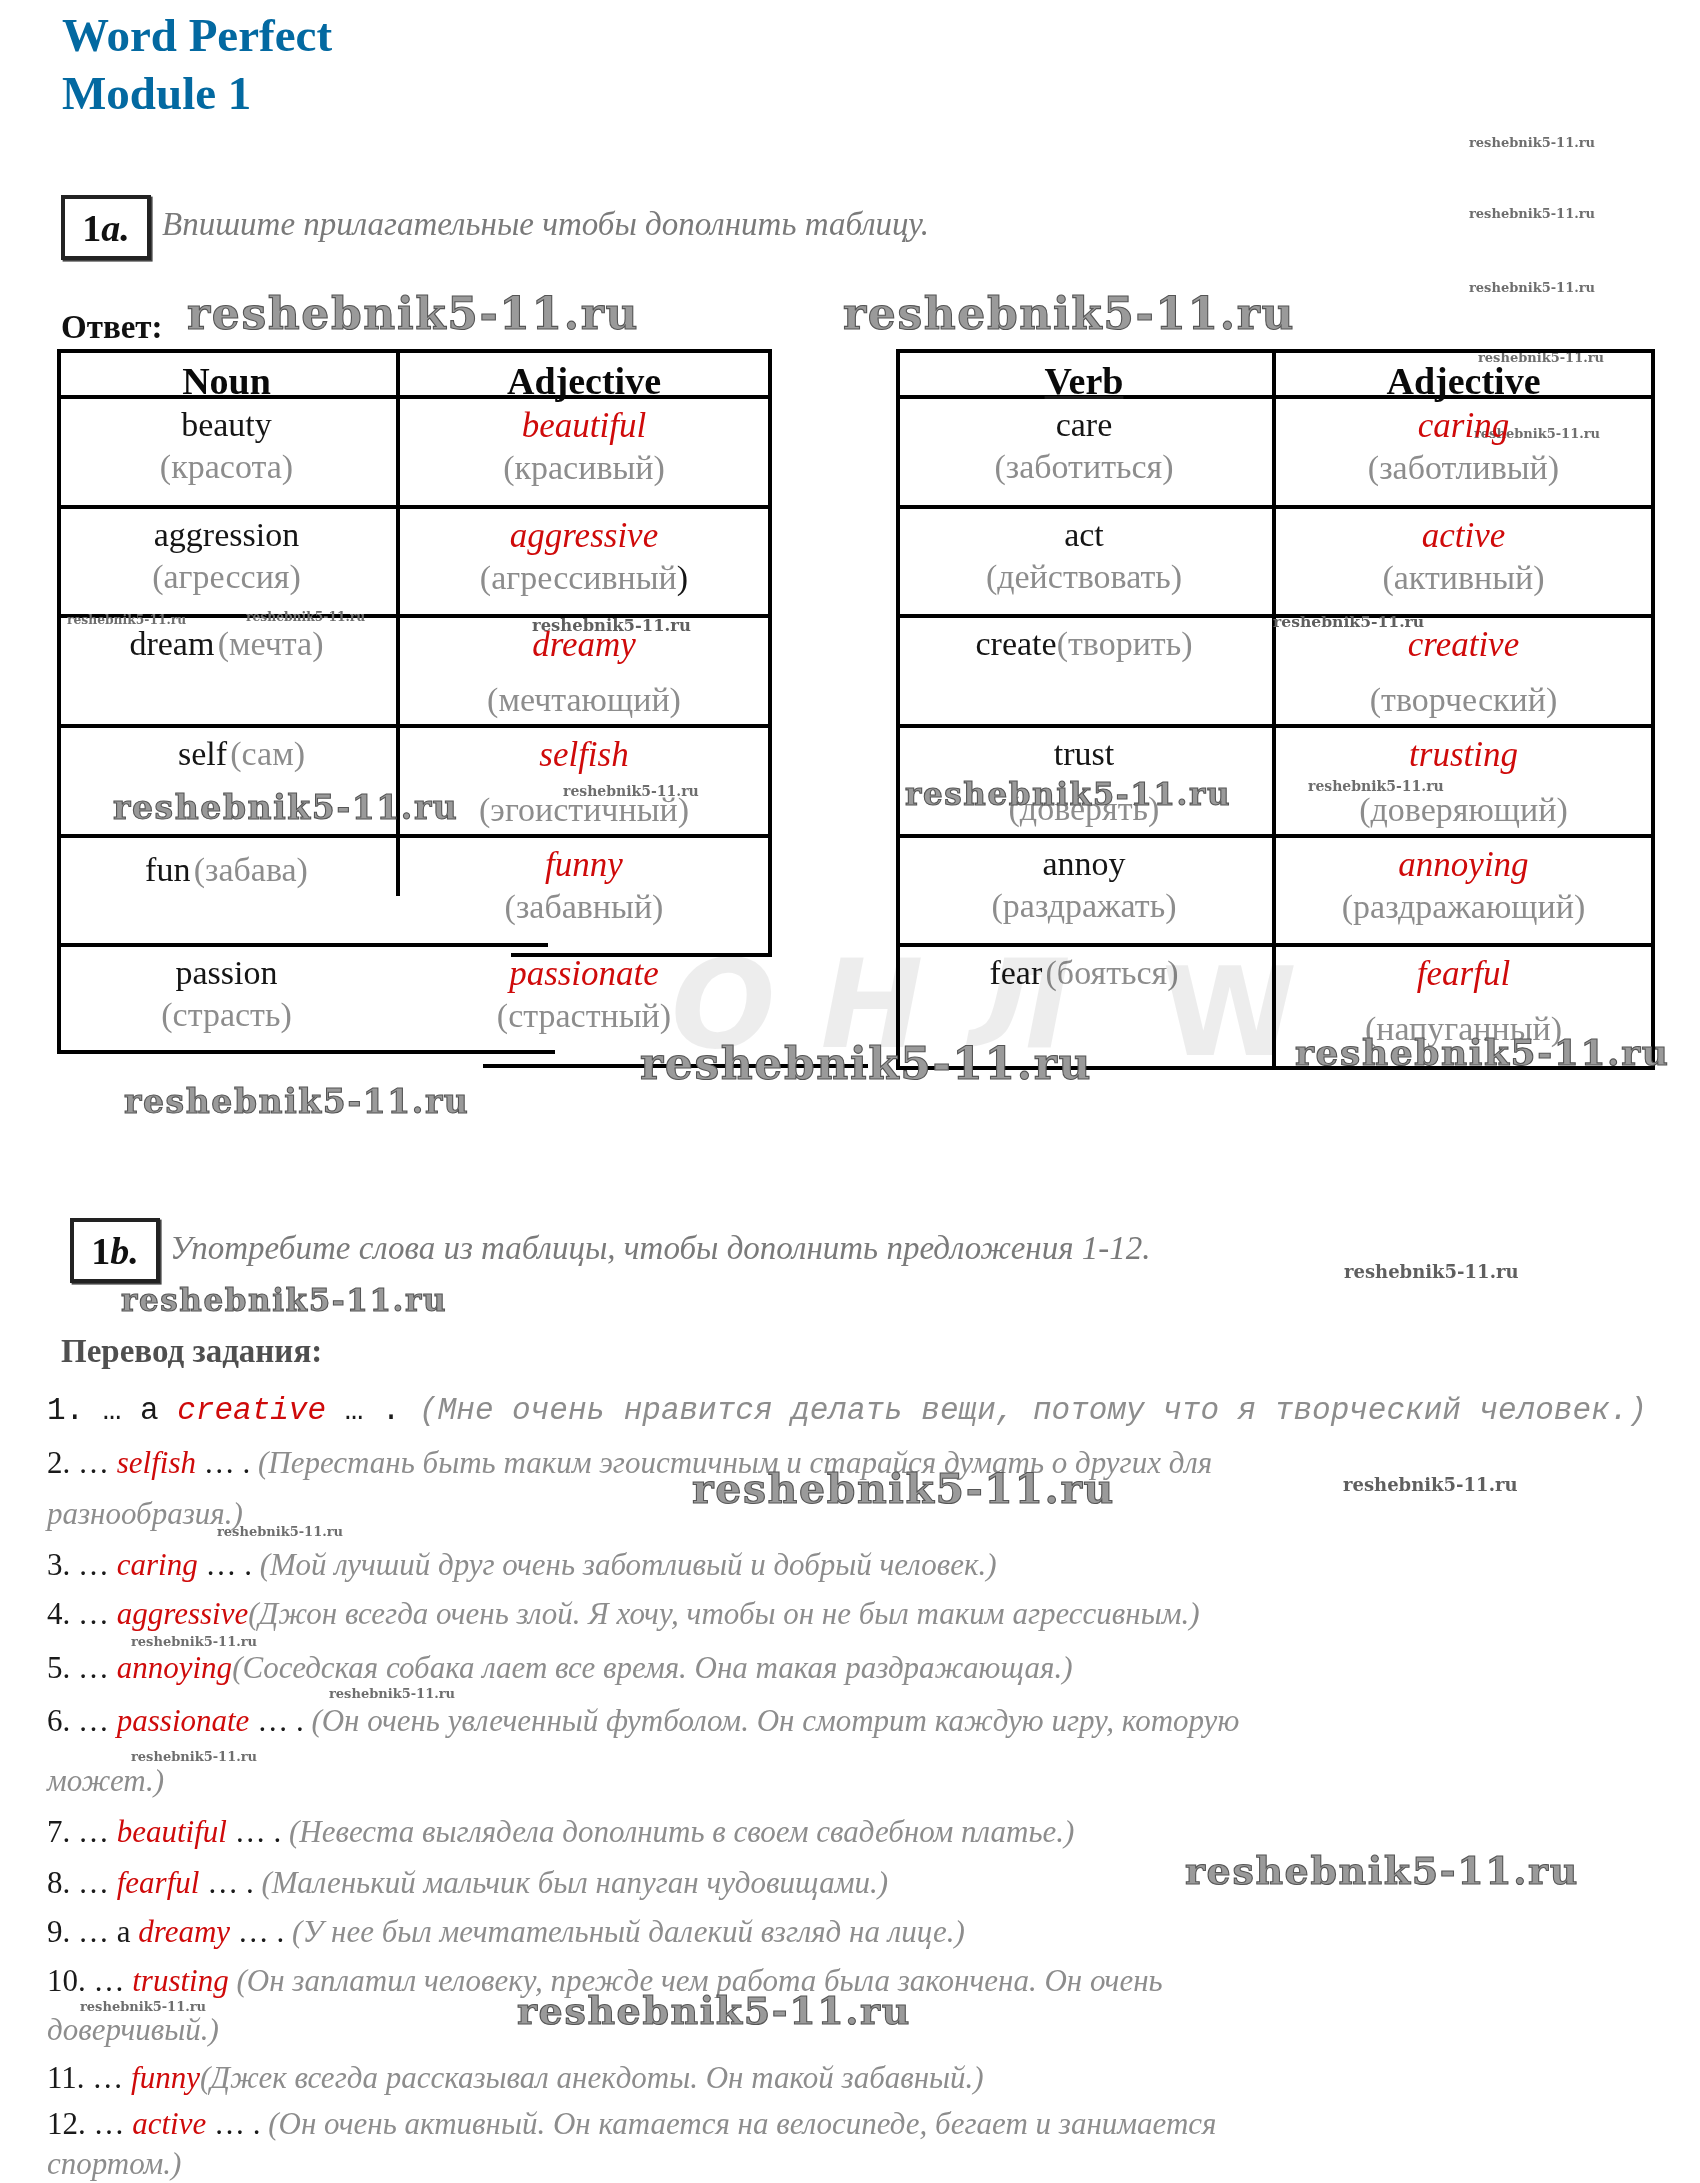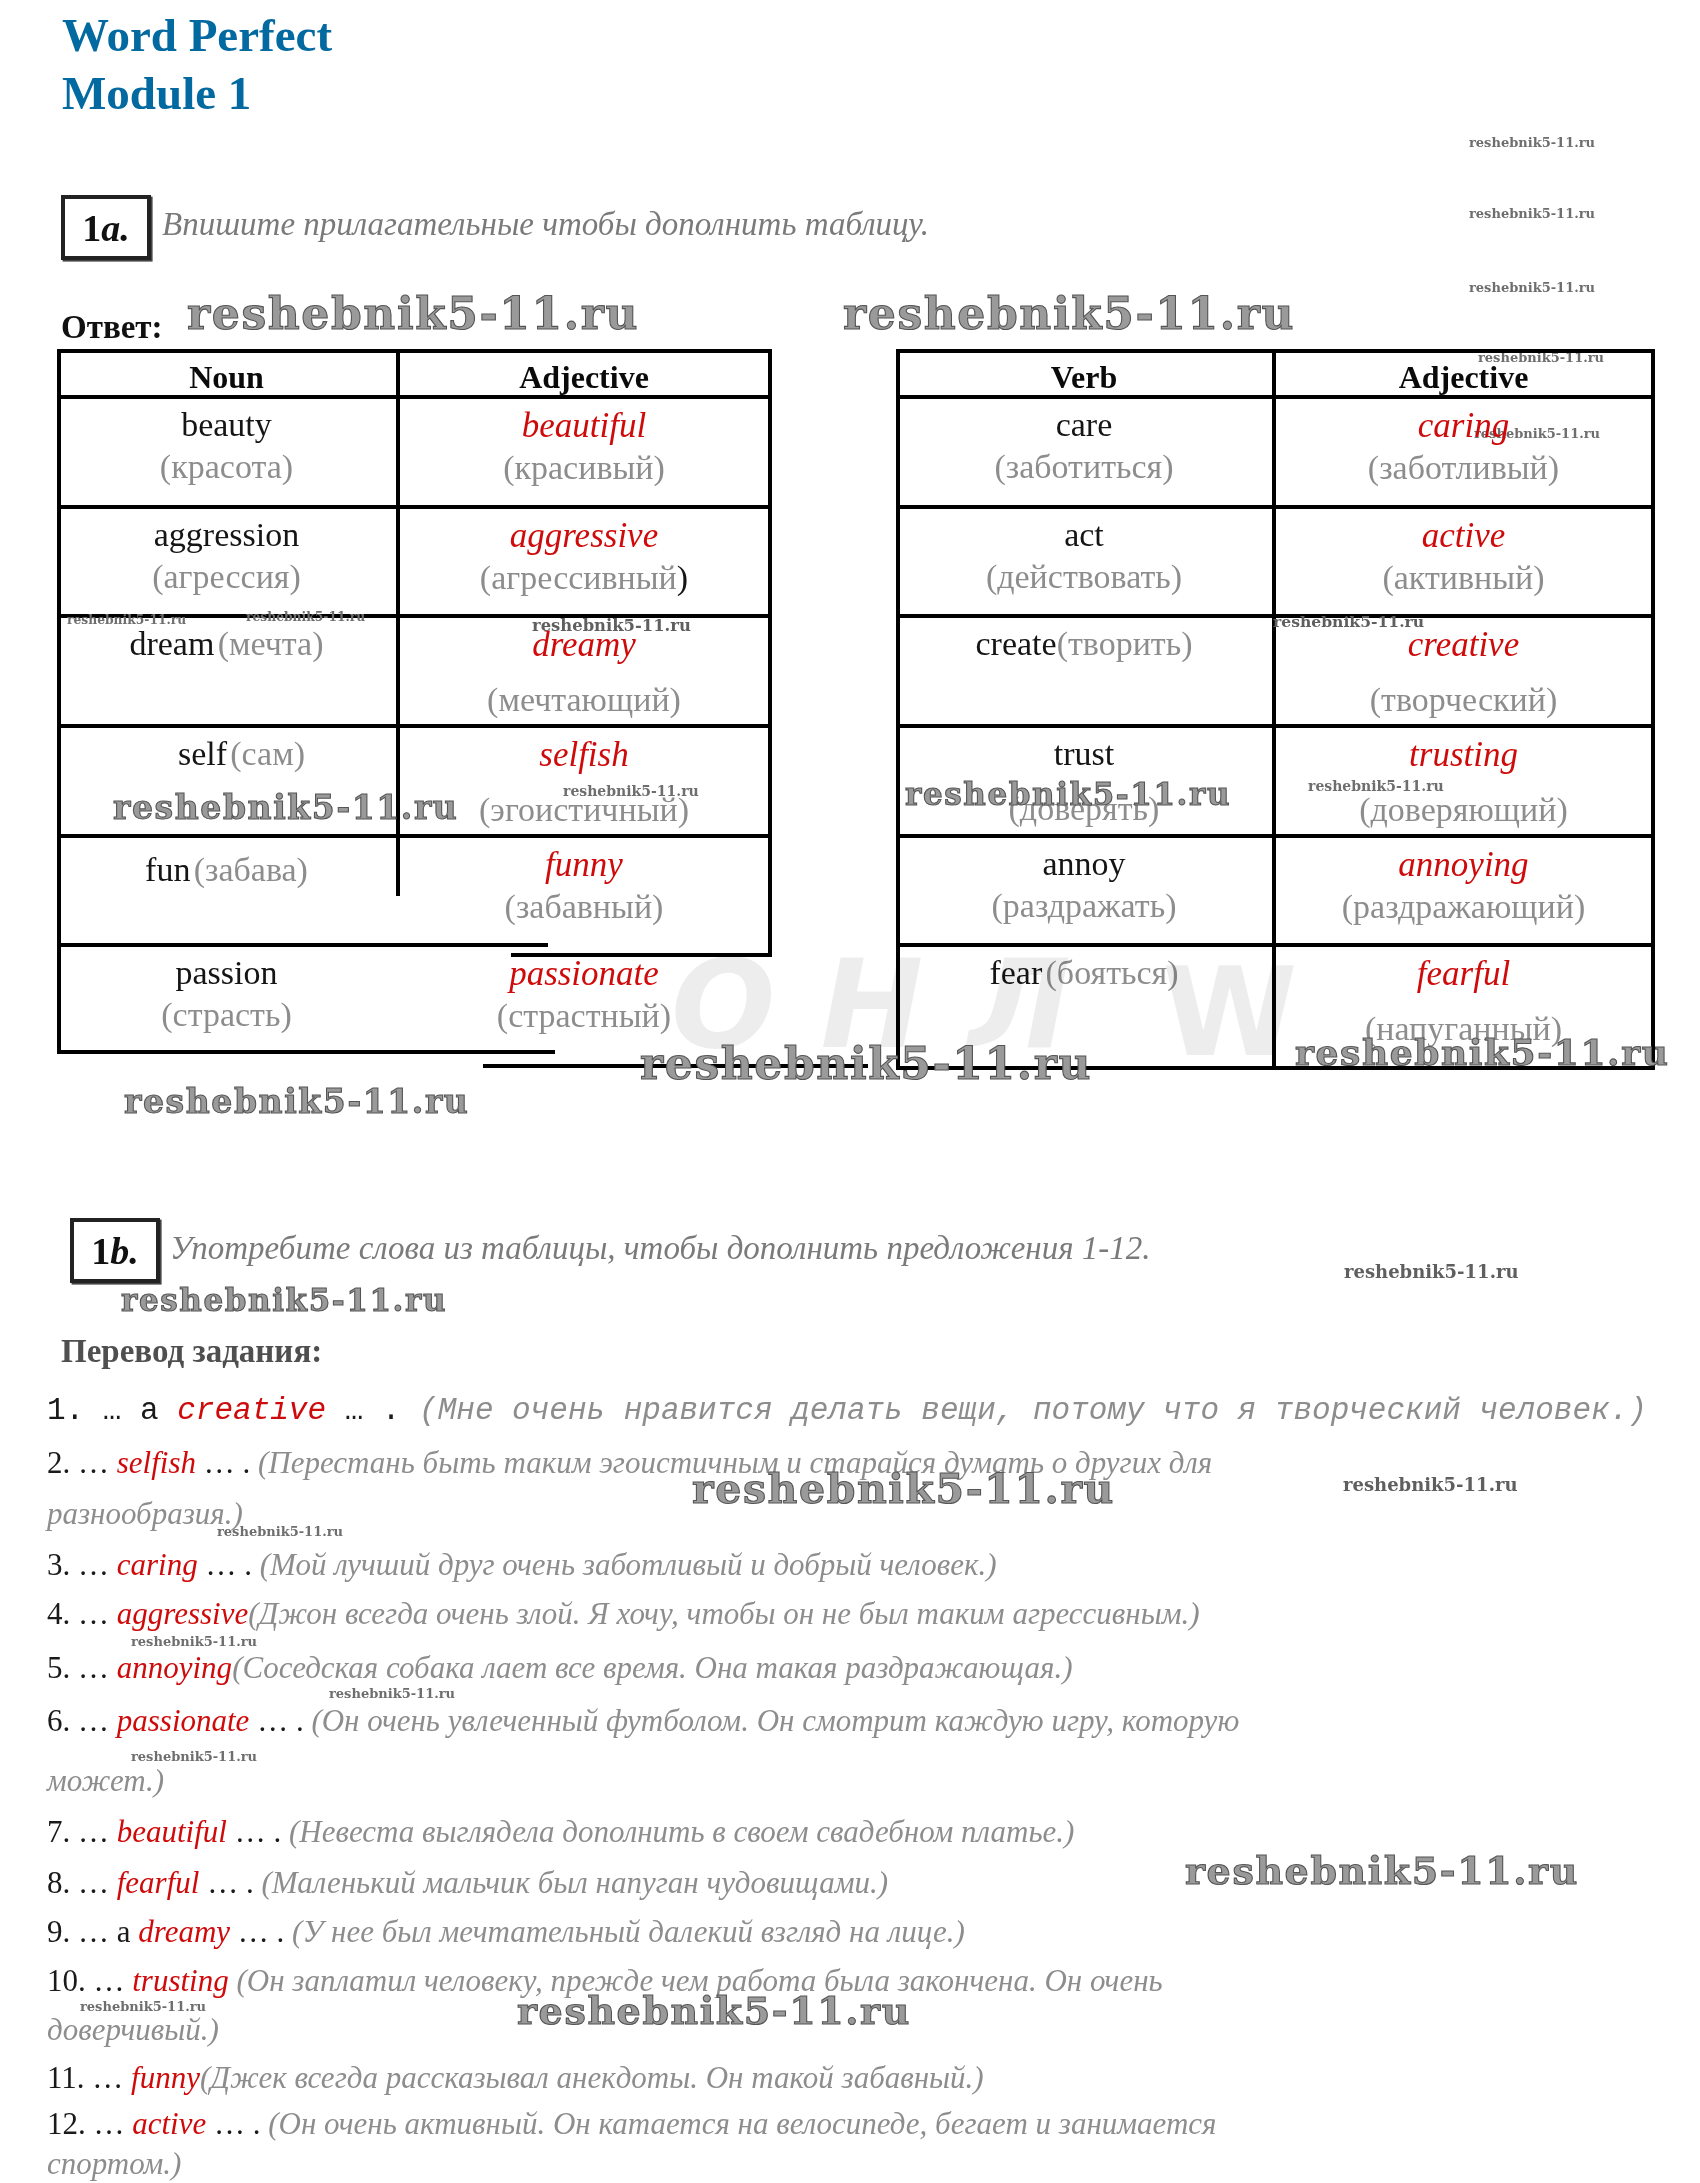--- a/index.html
+++ b/index.html
@@ -11,21 +11,21 @@
   .title{font-weight:700;font-size:47px;color:#0369a1;line-height:1.0;}
   .badge{border:4.1px solid #222;width:82px;height:57px;display:flex;align-items:center;
          justify-content:center;font-weight:700;font-size:38px;color:#111;box-shadow:1.6px 1.6px 0 #444;}
   .badge .it{font-style:italic;}
   .instr{font-style:italic;color:#7a7a7a;font-size:33px;white-space:nowrap;}
   .bold-label{font-weight:700;font-size:33px;color:#111;}
   .tr-label{font-weight:700;font-size:33px;color:#4f4f4f;}
   .cell{position:absolute;display:flex;flex-direction:column;align-items:center;
         justify-content:flex-start;text-align:center;padding-top:5.7px;box-sizing:border-box;row-gap:1.6px;}
   .cell.gap{row-gap:14.7px;}
-  .th{font-size:32px;font-weight:700;color:#0a0a0a;}
+  .th{font-size:38px;font-weight:700;color:#0a0a0a;}
   .tw{font-size:34px;color:#151515;line-height:1.2;}
   .tru{font-size:34px;color:#8d8d8d;line-height:1.2;}
   .tred{font-size:35px;color:#cf0a0a;font-style:italic;line-height:1.2;}
   .sent{position:absolute;left:47px;width:1633px;font-size:31px;white-space:pre-wrap;color:#1a1a1a;}
   .s-word{color:#cf0a0a;font-style:italic;}
   .s-tr{color:#8d8d8d;font-style:italic;}
   .wm-big{position:absolute;font-family:"DejaVu Serif",serif;font-weight:700;color:#9a9a9a;
           -webkit-text-stroke:1.1px #555;letter-spacing:1.6px;white-space:nowrap;}
   .wm-small{position:absolute;font-family:"DejaVu Serif",serif;font-weight:700;color:#5f5f5f;white-space:nowrap;}
   .wm-tiny{position:absolute;font-family:"DejaVu Serif",serif;font-weight:700;color:#6e6e6e;
@@ -139,21 +139,21 @@
     <div class="hl" style="left:0;top:156px;width:759px;"></div>
     <div class="hl" style="left:0;top:265px;width:759px;"></div>
     <div class="hl" style="left:0;top:375px;width:759px;"></div>
     <div class="hl" style="left:0;top:485px;width:759px;"></div>
     <div class="hl" style="left:0;top:594px;width:759px;"></div>
     <div class="hl" style="left:0;top:717px;width:759px;"></div>
     <div class="vl" style="left:0;top:0;height:721px;"></div>
     <div class="vl" style="left:376px;top:0;height:721px;"></div>
     <div class="vl" style="left:755px;top:0;height:721px;"></div>
 
-    <div class="cell" style="left:0;top:4.1px;width:376px;height:42px;">
+    <div class="cell" style="left:0;top:4.1px;width:376px;height:42px;text-decoration:underline;">
       <div class="th">Verb</div>
     </div>
     <div class="cell" style="left:376px;top:4.1px;width:383px;height:42px;">
       <div class="th">Adjective</div>
     </div>
 
     <div class="cell" style="left:0;top:50px;width:376px;height:102px;">
       <div class="tw">care</div>
       <div class="tru">(заботиться)</div>
     </div>

